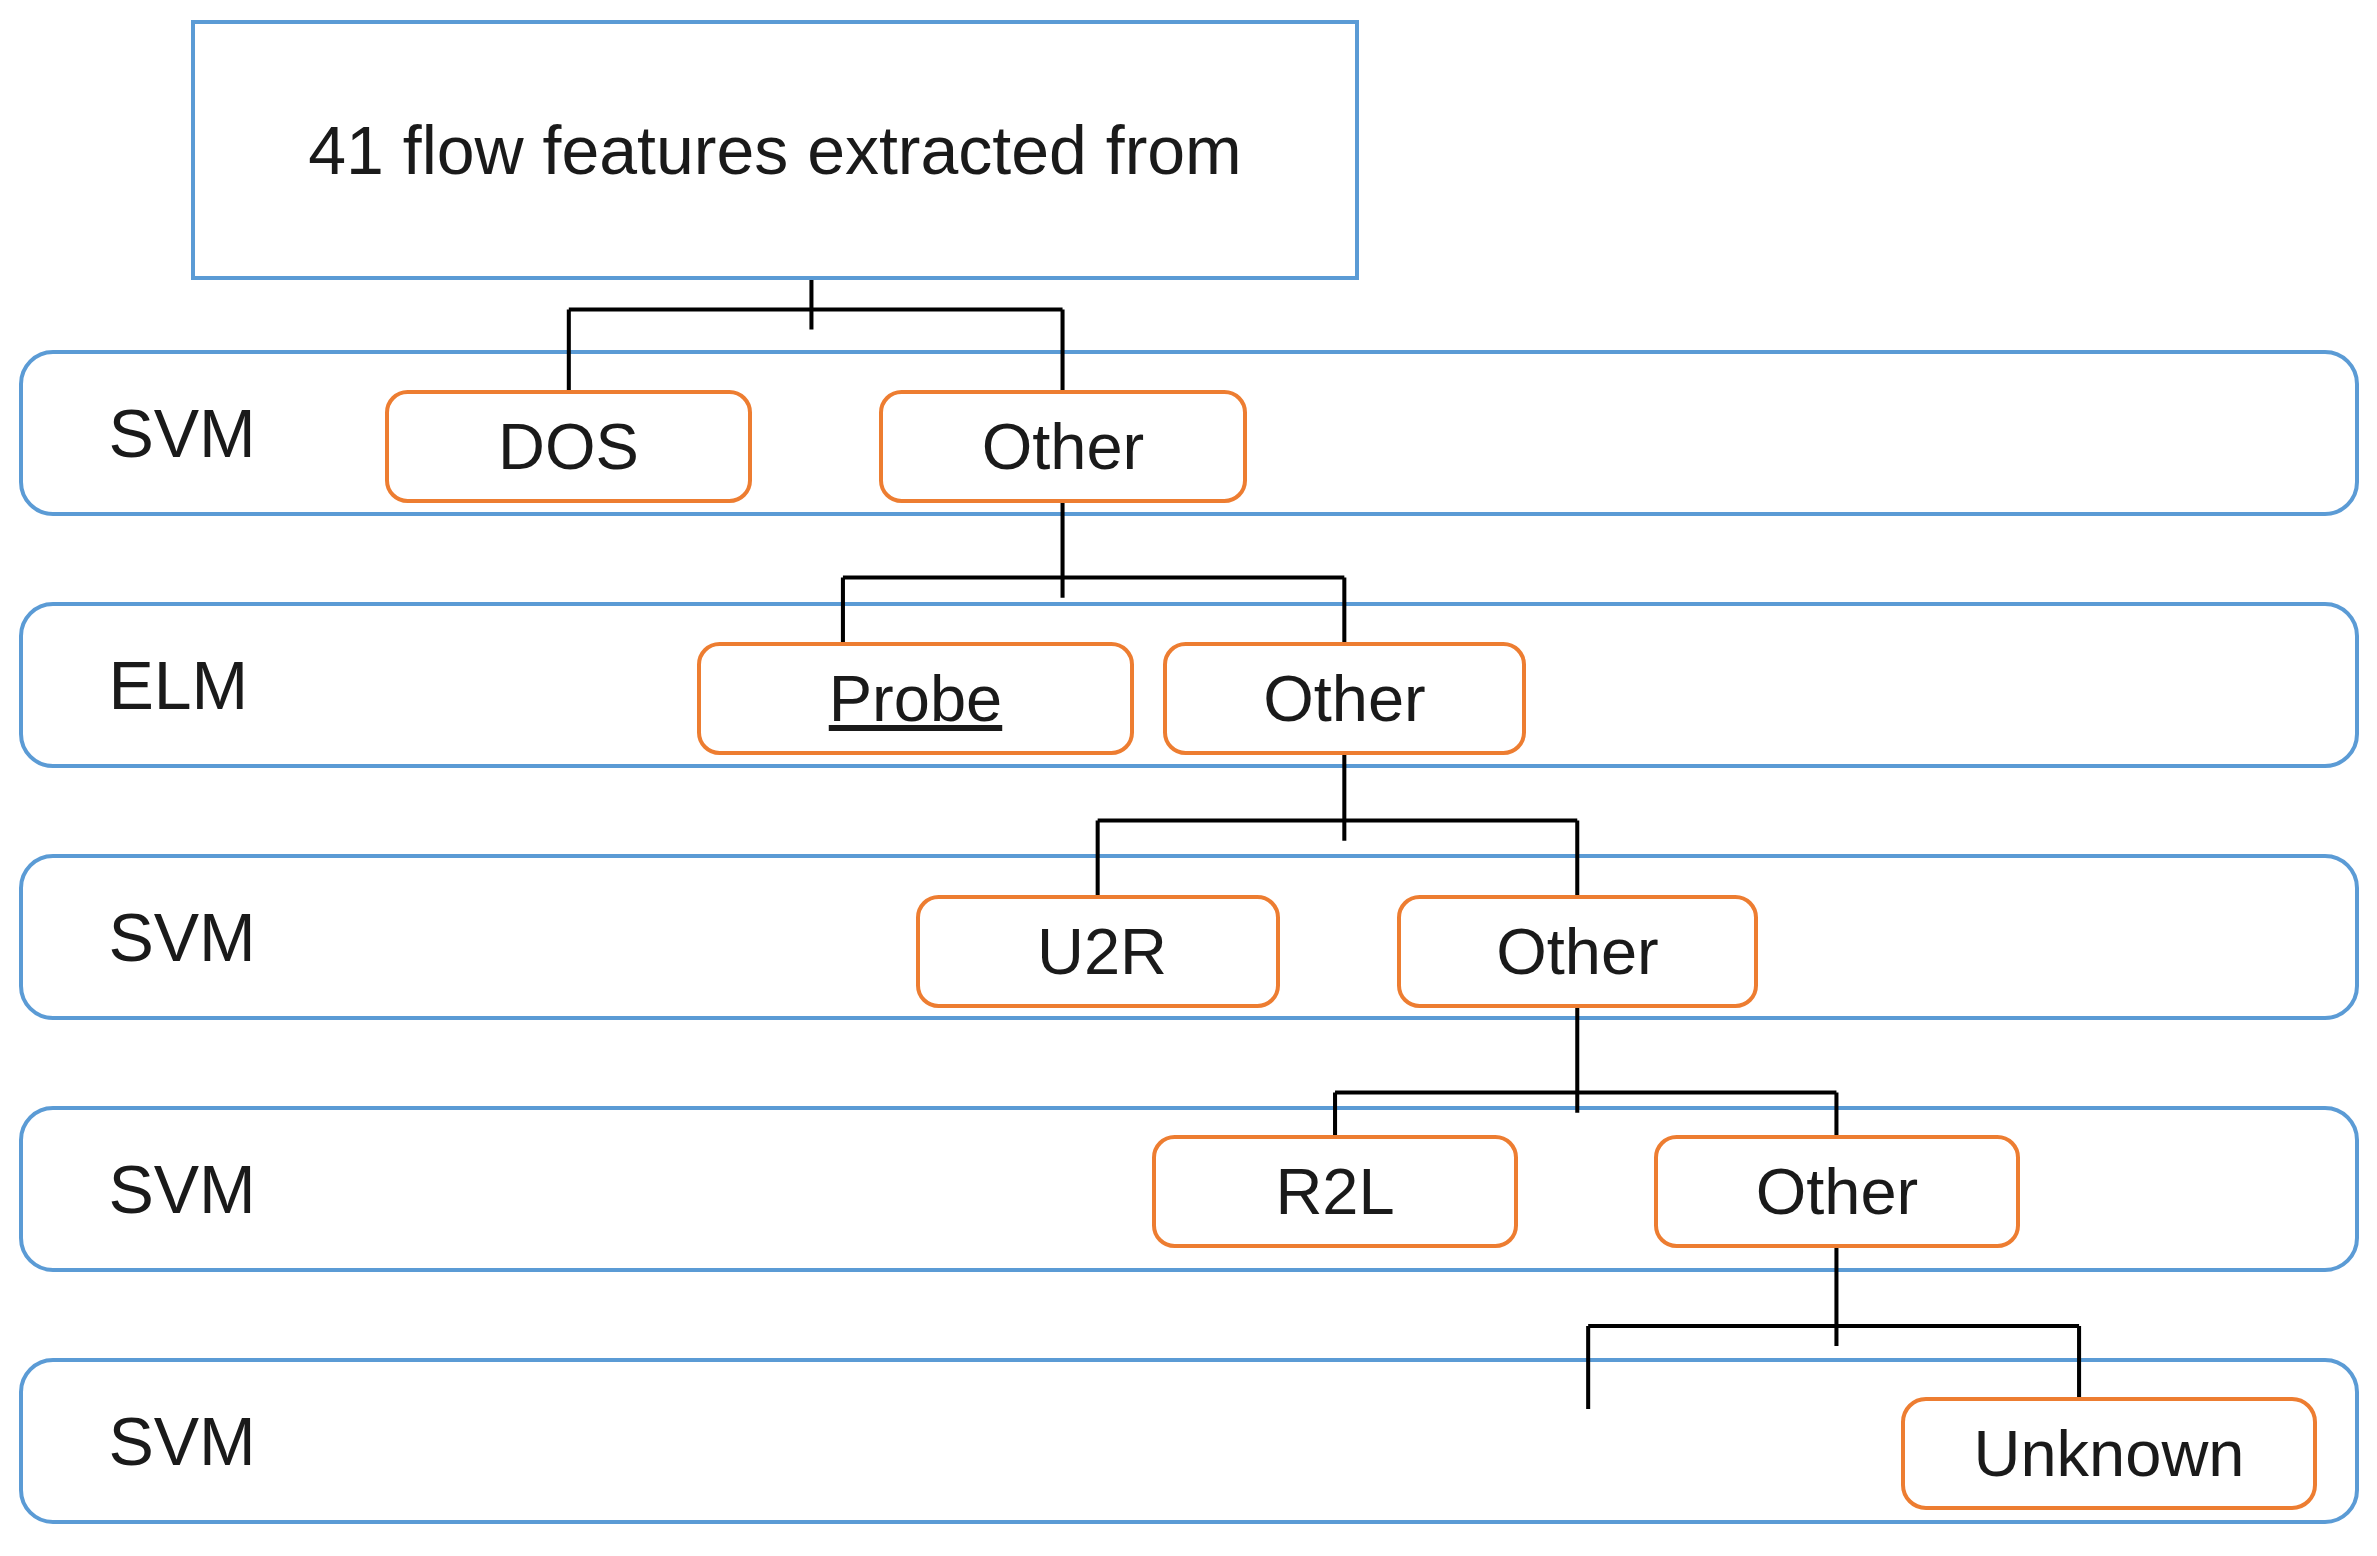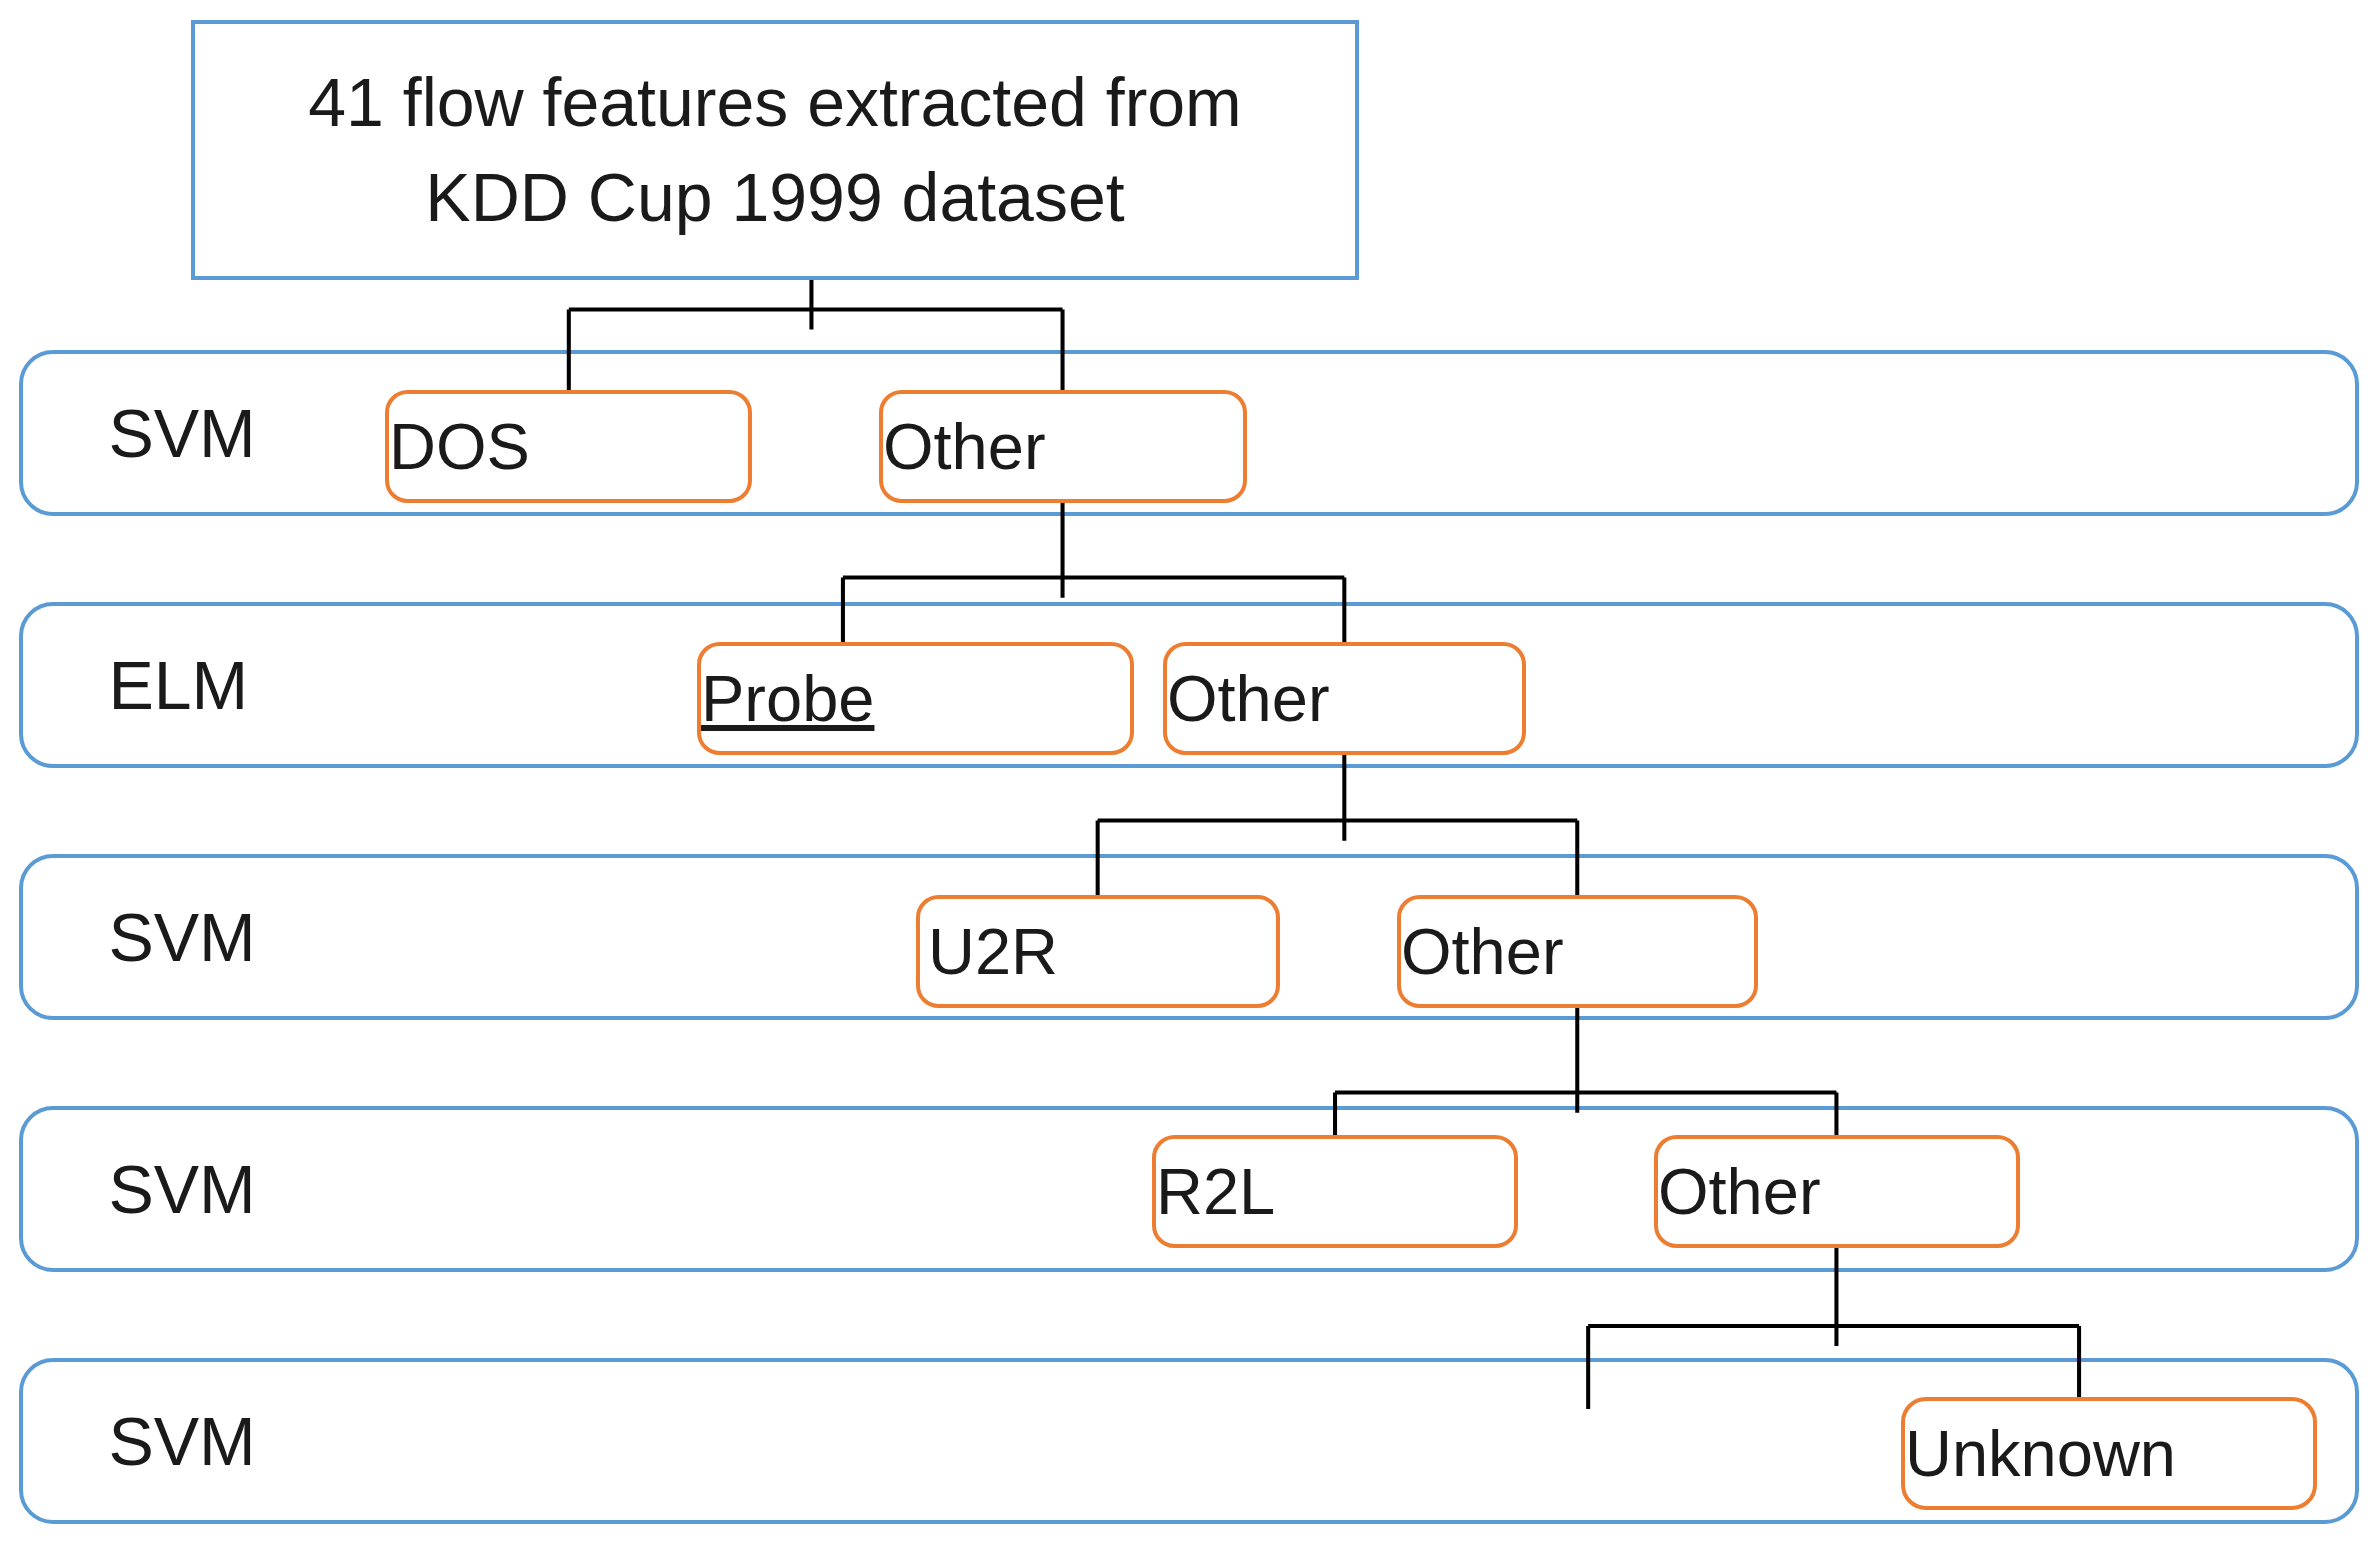--- a/index.html
+++ b/index.html
@@ -66,20 +66,21 @@
   .node {
     position: absolute;
     height: 113px;
     box-sizing: border-box;
     border: 4px solid #ED7D31;
     border-radius: 22.6px;
     background: #ffffff;
     z-index: 3;
     display: flex;
     align-items: center;
+    justify-content: center;
   }
   .node-label {
     font-size: 65px;
     line-height: 1;
     color: #1a1a1a;
     white-space: nowrap;
   }
 </style>
 </head>
 <body>
@@ -105,21 +106,20 @@
   <svg class="connectors" viewBox="0 0 2944 1928" xmlns="http://www.w3.org/2000/svg" fill="none">
     <path stroke-width="5" d="M1005 285 V408 M704.5 383 H1316 M704.5 383 V500 M1316 383 V500" stroke="#000000"></path>
     <path stroke-width="5" d="M1316 615 V740 M1044 715 H1665 M1044 715 V810 M1665 715 V810" stroke="#000000"></path>
     <path stroke-width="5" d="M1665 927 V1041 M1359.5 1016 H1953.5 M1359.5 1016 V1125 M1953.5 1016 V1125" stroke="#000000"></path>
     <path stroke-width="5" d="M1953.5 1240 V1378 M1653.5 1353 H2274.5 M1653.5 1353 V1425 M2274.5 1353 V1425" stroke="#000000"></path>
     <path stroke-width="5" d="M2274.5 1538 V1667 M1967 1642 H2575 M1967 1642 V1745 M2575 1642 V1745" stroke="#000000"></path>
   </svg>
 
   <div class="title-box">
     <div class="title-line">41 flow features extracted from</div>
-    <div class="title-line">KDD Cup 1999 dataset</div>
   </div>
 
   <div class="node" style="left:385px;top:390px;width:367px;">
     <span class="node-label">DOS</span>
   </div>
   <div class="node" style="left:879px;top:390px;width:368px;">
     <span class="node-label">Other</span>
   </div>
 
   <div class="node" style="left:697px;top:642px;width:437px;text-decoration:underline;">

